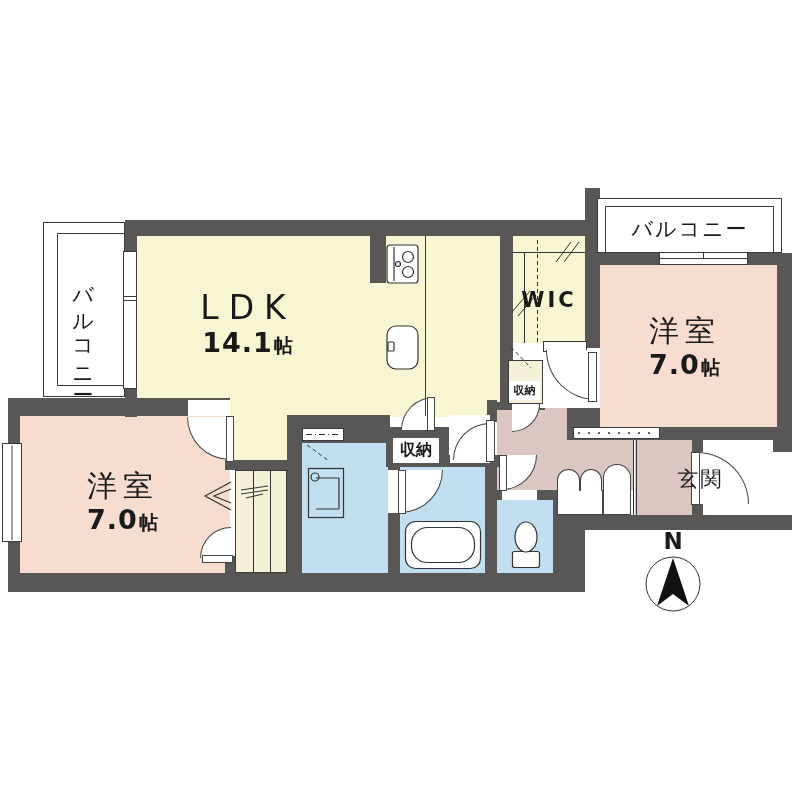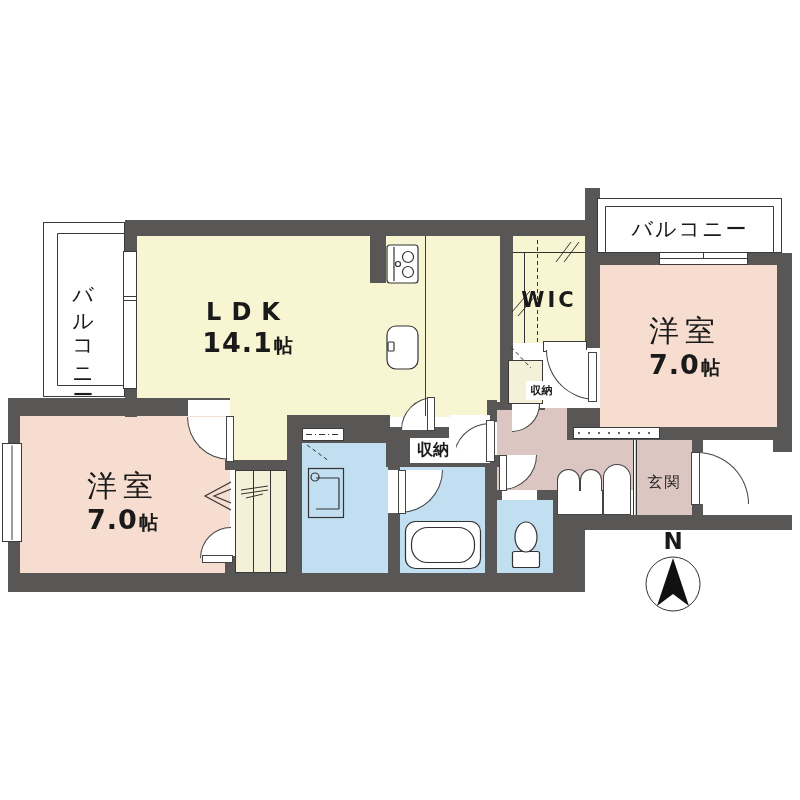--- a/index.html
+++ b/index.html
@@ -17,28 +17,28 @@
   .arc.tr{border-right:1px solid #444;border-top:1px solid #444;border-radius:0 100% 0 0;}
   .leaf{position:absolute;background:#ffffff;border:1px solid #444;box-sizing:border-box;z-index:4;}
   .scallop{position:absolute;background:#ffffff;border:1px solid #444;border-bottom:none;
            border-radius:100% 100% 0 0;box-sizing:border-box;z-index:4;}
   .cab{position:absolute;background:#ffffff;border:1px solid #444;box-sizing:border-box;z-index:4;}
   svg.overlay{position:absolute;left:0;top:0;z-index:5;pointer-events:none;}
   .lbl{position:absolute;z-index:6;display:flex;align-items:flex-end;justify-content:center;
        text-align:center;line-height:1.15;white-space:nowrap;}
   .lbl .stack{display:flex;flex-direction:column;align-items:center;}
   .room-name{font-size:30px;letter-spacing:6px;font-weight:500;}
-  .room-name.big{font-size:24px;letter-spacing:10px;font-weight:bold;}
+  .room-name.big{font-size:33px;letter-spacing:10px;}
   .size-line{font-size:27px;font-weight:600;letter-spacing:1px;}
   .size-line .unit{font-size:19px;font-weight:600;margin-left:1px;}
   .v-label{writing-mode:vertical-rl;font-size:21px;letter-spacing:4px;}
   .h-label{font-size:21px;letter-spacing:2px;}
-  .tag{background:#ffffff;font-weight:600;z-index:6;display:flex;align-items:center;justify-content:center;margin-left:17px;}
+  .tag{background:#ffffff;font-weight:600;z-index:6;display:flex;align-items:center;justify-content:center;}
   .wic-t{font-size:21px;font-weight:700;letter-spacing:3px;}
-  .genkan-t{font-size:15px;letter-spacing:2px;}
+  .genkan-t{font-size:21px;letter-spacing:2px;margin-left:36px;}
   .n-t{font-size:23px;font-weight:700;}
   .closet-box{position:absolute;background:var(--closet);border:1px solid #3a3a3a;box-sizing:border-box;z-index:3;}
 </style>
 </head>
 <body>
 
 <div class="stage">
 
   <div class="room" style="left:137px;top:236px;width:363px;height:181px;background:var(--ldk);"></div>
   <div class="room" style="left:230px;top:416px;width:57px;height:46px;background:var(--ldk);"></div>

